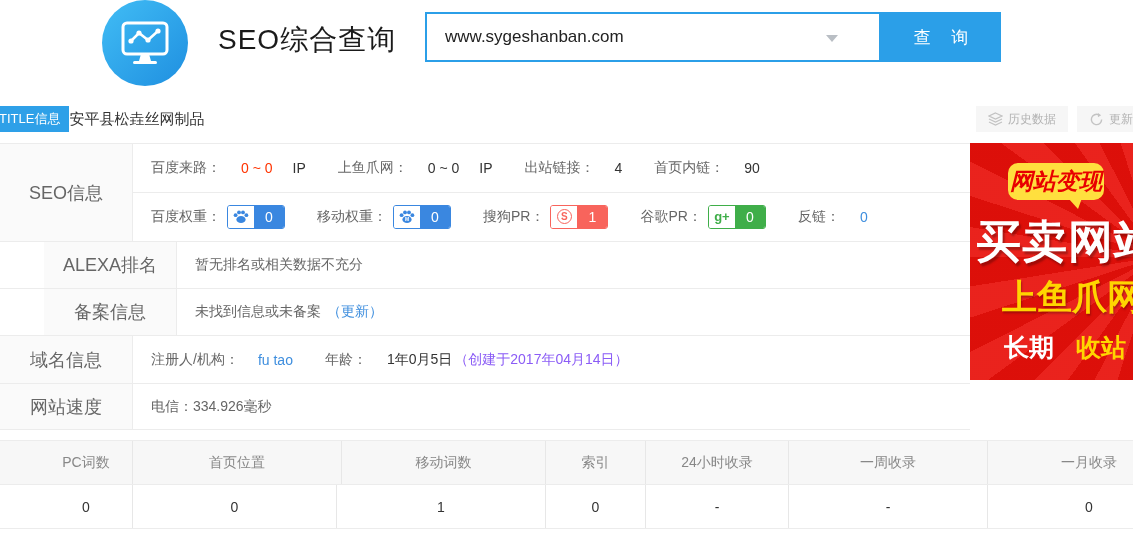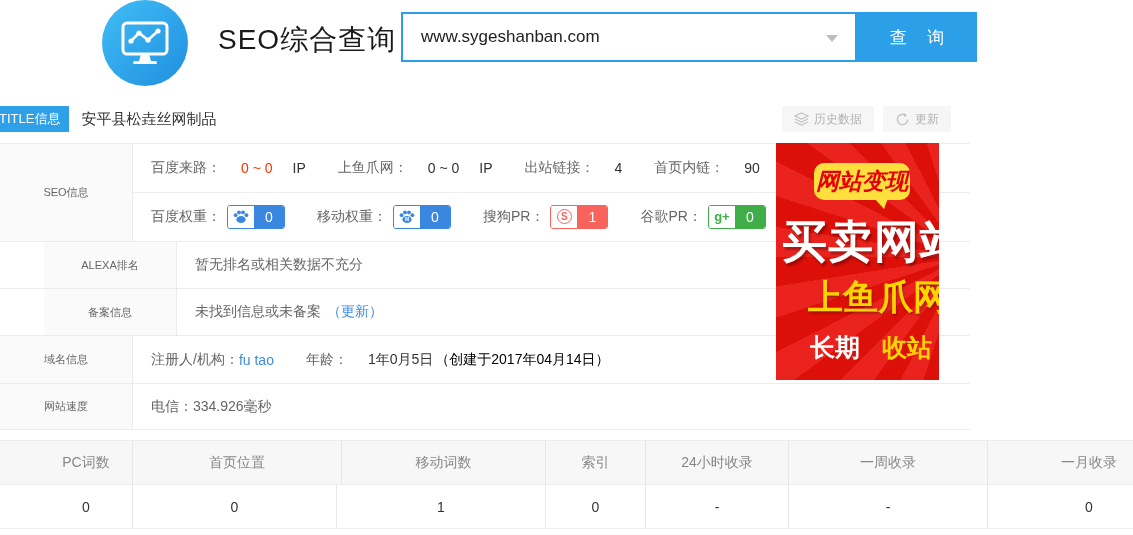--- a/index.html
+++ b/index.html
@@ -1,58 +1,58 @@
 <!DOCTYPE html>
 <html><head>
 <meta charset="utf-8">
 <style>
   * { margin:0; padding:0; box-sizing:border-box; }
   html,body { width:1133px; height:535px; overflow:hidden; background:#fff;
     font-family:"Liberation Sans","DejaVu Sans",sans-serif; }
-  .page { position:relative; width:939px; height:535px; }
+  .page { position:relative; width:1133px; height:535px; }
 
   
   .header { position:relative; height:92px; background:#fff; }
   .logo { position:absolute; left:102px; top:0; width:86px; height:86px; border-radius:50%;
     background:linear-gradient(135deg,#41bdf5 0%,#1f8fe0 100%);
     display:flex; align-items:center; justify-content:center; }
   .app-title { position:absolute; left:218px; top:21px; font-size:28px; color:#1a1a1a; letter-spacing:1px; }
   .search-wrap { position:absolute; left:401px; top:12px; display:flex; height:50px; }
   .search-input { width:456px; height:50px; border:2px solid #2b9fe8; outline:none;
-    font-size:17px; color:#222; padding:0 40px 0 18px; font-family:inherit; }
+    font-size:17px; color:#222; padding:0 40px 0 18px; font-family:inherit;margin-left:24px; }
   .caret { position:absolute; left:425px; top:23px; width:0; height:0;
     border-left:6px solid transparent; border-right:6px solid transparent; border-top:7px solid #b9bec4; }
   .search-btn { width:120px; height:50px; background:#2b9fe8; color:#fff; border:none;
     font-size:17px; letter-spacing:8px; padding-left:8px; cursor:pointer; font-family:inherit; }
 
   
   .title-bar { display:flex; align-items:center; height:28px; margin-top:13px; }
   .title-badge { background:#2ea0e8; color:#fff; font-size:13px; height:26px; line-height:26px;
     padding:0 9px 0 3px; margin-left:-4px; white-space:nowrap; }
-  .site-title { margin-left:12px; font-size:15px; color:#333; }
+  .site-title { font-size:15px; color:#333; }
   .tb-spacer { flex:1; }
   .tb-btn { display:flex; align-items:center; gap:5px; background:#f6f6f6; color:#b3b3b3;
     font-size:12px; height:26px; padding:0 12px; margin-left:9px; cursor:pointer; white-space:nowrap;justify-content:flex-end; }
   .tb-btn:last-child { margin-right:-12px; }
 
   
   .info-table { width:970px; margin-top:10px; border-top:1px solid #ececec; }
   .irow { display:flex; border-bottom:1px solid #ececec; }
   .ilabel { width:133px; background:#fafafa; border-right:1px solid #ececec;
-    display:flex; align-items:center; justify-content:center; color:#666; font-size:11px; flex:none; }
+    display:flex; align-items:center; justify-content:center; color:#666; font-size:18px; flex:none; }
   .ivalue { flex:1; display:flex; align-items:center; padding-left:18px; font-size:14px; color:#666; }
   .ivalue .item { margin-right:32px; display:flex; align-items:center; white-space:nowrap; }
   .lab { color:#666; } .val { color:#333; margin-left:20px; }
   .red { color:#ff3300; } .blue { color:#3e8ede; cursor:pointer; }
   .sub2 { flex-direction:column; align-items:stretch; padding-left:0; }
   .subrow { display:flex; align-items:center; height:48px; padding-left:18px; }
   .subrow + .subrow { border-top:1px solid #ececec; }
   .h47 { height:47px;padding-left:44px; } .h48 { height:48px; } .h46 { height:46px; }
   .email { font-size:12.5px; text-decoration:underline; margin-left:6px; }
-  .age-note { color:#000000; margin-left:2px; }
+  .age-note { color:#8b5cf6; margin-left:2px; }
 
   
   .badge { display:inline-flex; align-items:stretch; height:24px; border-radius:3px; overflow:hidden;
     margin-left:6px; border:1px solid; cursor:pointer; }
   .badge .bicon { width:26px; background:#fff; display:flex; align-items:center; justify-content:center; }
   .badge .bnum { width:30px; color:#fff; font-size:14px; display:flex; align-items:center; justify-content:center; }
   .b-blue { border-color:#3a87e0; } .b-blue .bnum { background:#3a87e0; }
   .b-red { border-color:#f8645c; } .b-red .bnum { background:#f8645c; }
   .b-green { border-color:#3fae49; } .b-green .bnum { background:#3fae49; }
   .sg-circle { width:15px; height:15px; border:1.5px solid #f8645c; border-radius:50%;
@@ -224,21 +224,21 @@
       <div class="ivalue">
           <span class="lab">未找到信息或未备案</span>
         <span class="blue" style="margin-left:6px">（更新）</span>
         </div>
     </div>
     <div class="irow h48">
       <div class="ilabel">域名信息</div>
       <div class="ivalue">
         <span class="item">
             <span class="lab">注册人/机构：</span>
-          <span class="blue" style="margin-left:0">fu tao</span>
+          <span class="blue" style="margin-left:19px">fu tao</span>
           </span>
         <span class="item">
             <span class="lab">年龄：</span>
           <span class="val">1年0月5日</span>
           <span class="age-note">（创建于2017年04月14日）</span>
           </span>
       </div>
     </div>
     <div class="irow h46">
       <div class="ilabel">网站速度</div>

